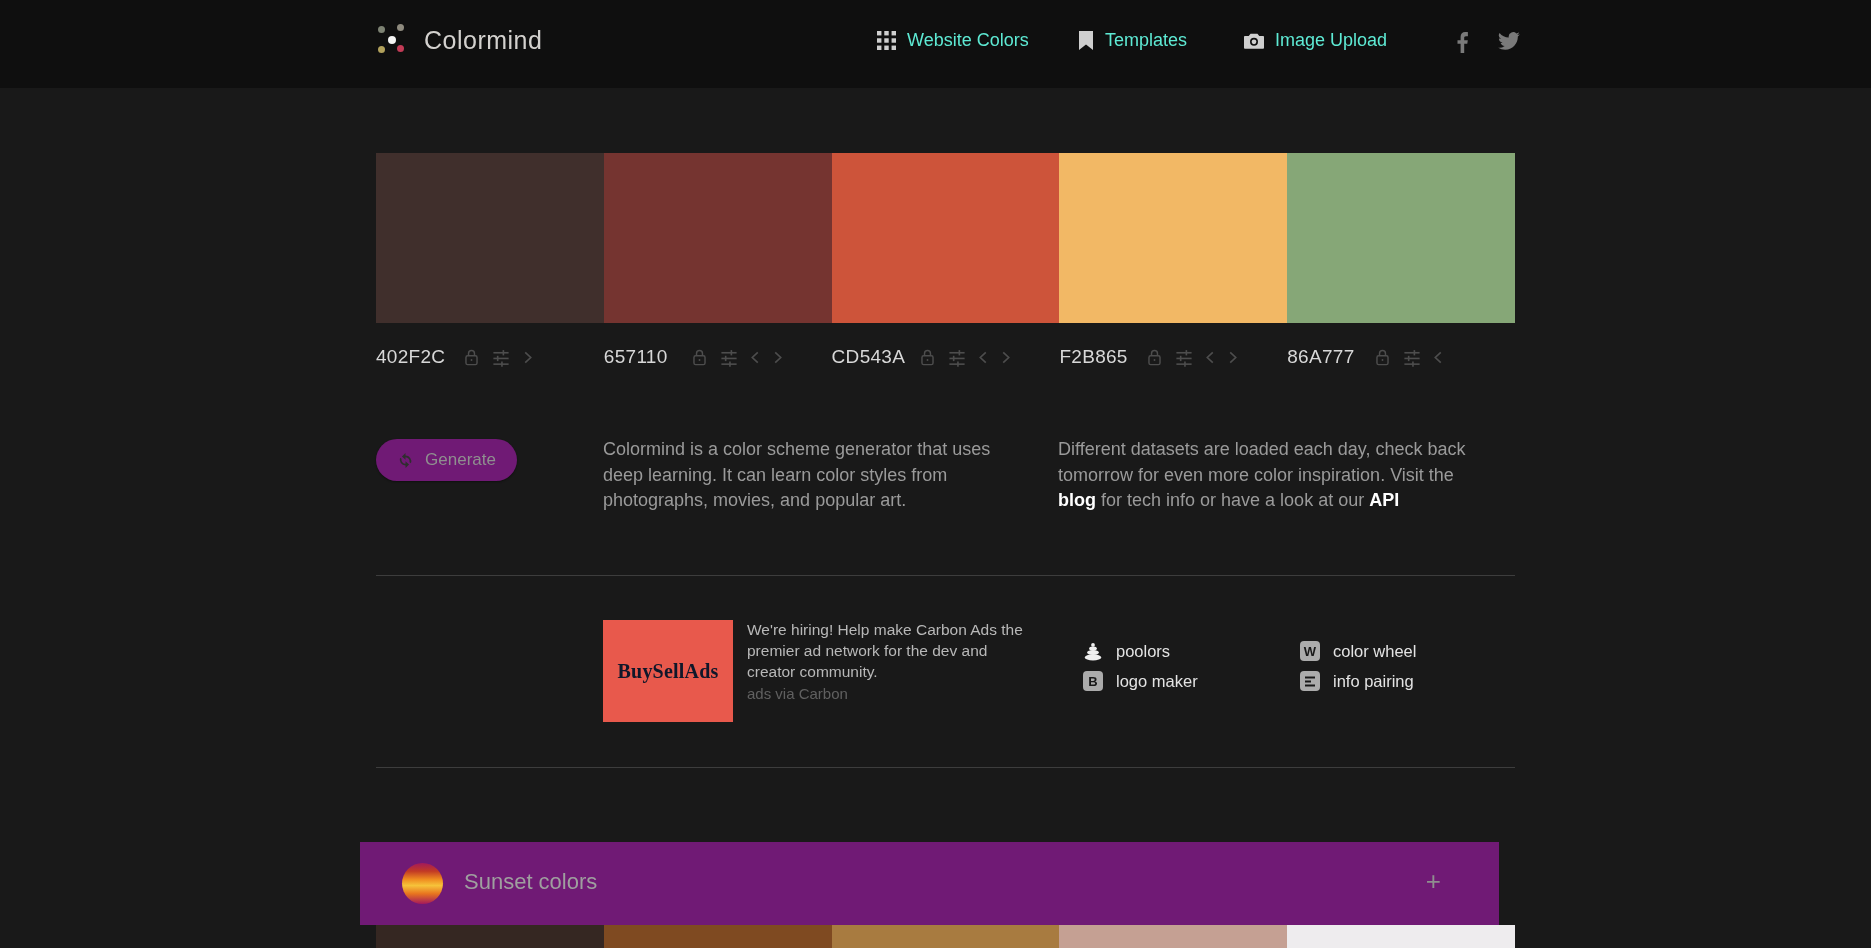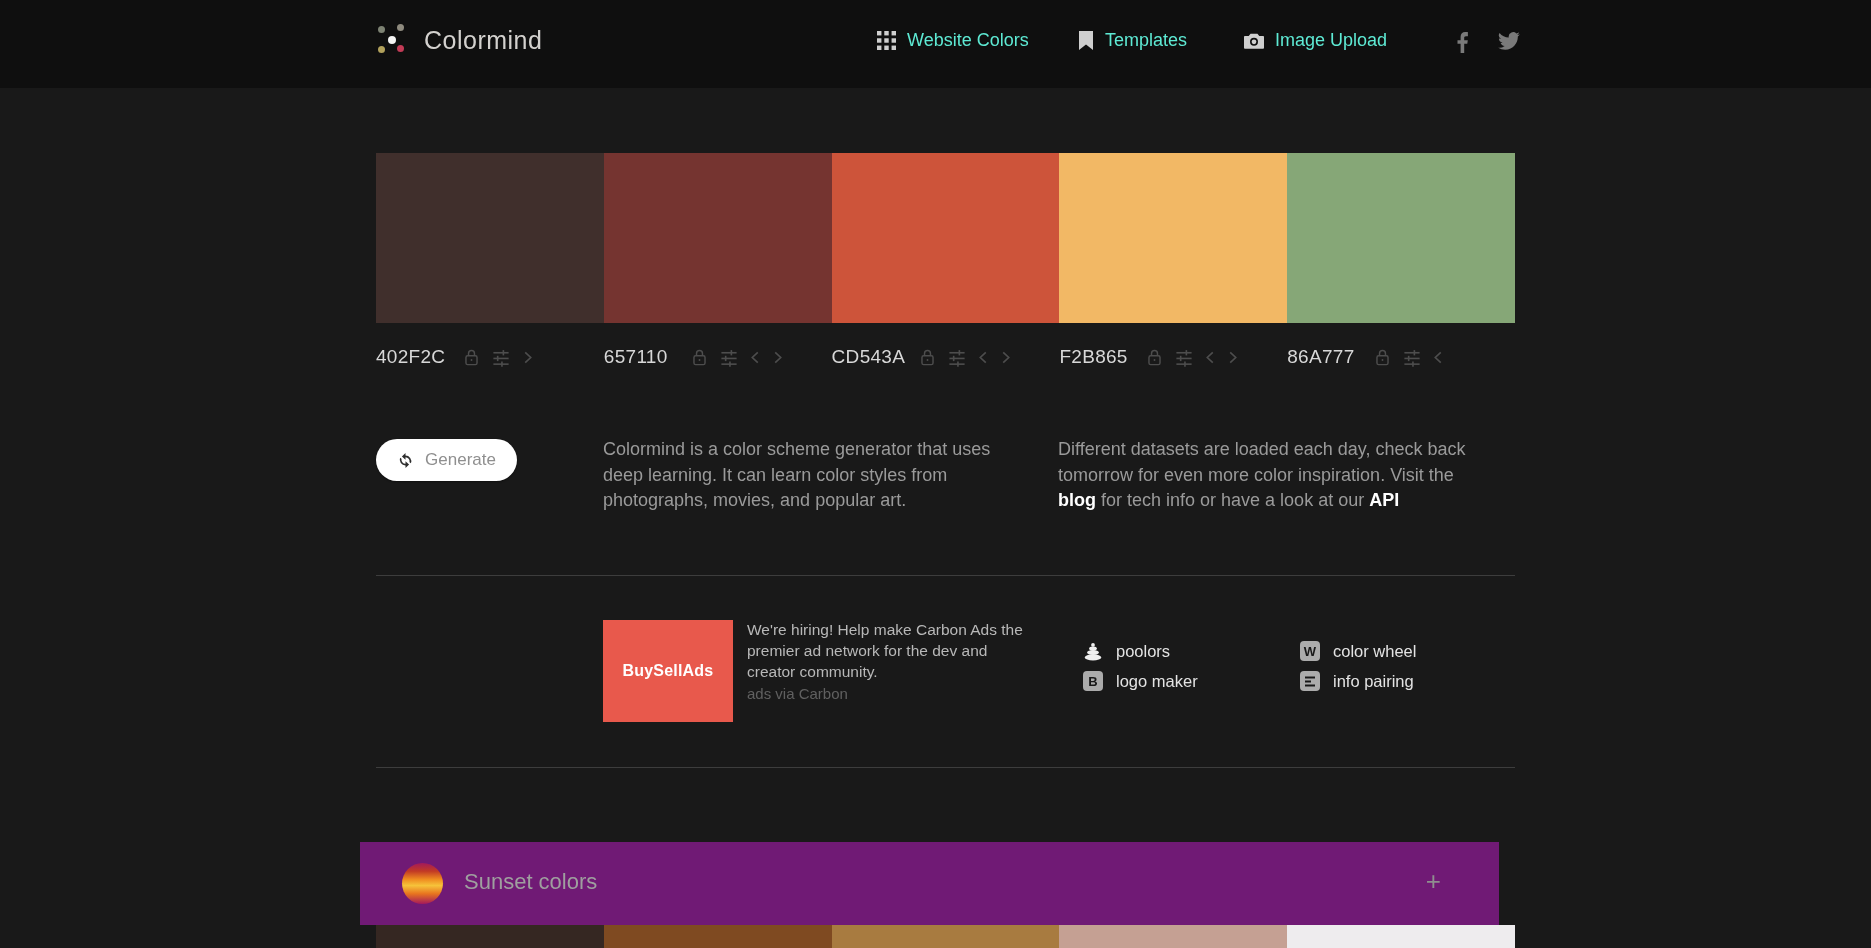--- a/index.html
+++ b/index.html
@@ -44,39 +44,39 @@
   .hex-label {
     width:78px; font-size:19px; color:#d8d8d8; letter-spacing:0.3px;
     flex:0 0 78px;
   }
   .ctl { display:flex; align-items:center; gap:11px; margin-left:9px; }
   .ctl svg { display:block; }
 
   
   .generate-btn {
     position:absolute; left:376px; top:439px; width:141px; height:42px;
-    background:#ffffff; border:none; border-radius:21px;
+    background:#701a75; border:none; border-radius:21px;
     display:flex; align-items:center; justify-content:center; gap:11px;
     cursor:pointer; box-shadow:0 1px 2px rgba(0,0,0,0.4);
   }
   .generate-btn span { font-size:17px; color:#8f8f8f; }
 
   .intro-col { position:absolute; top:437px; font-size:18px; line-height:25.5px; color:#9a9a9a; }
   .intro-col1 { left:603px; width:432px; }
   .intro-col2 { left:1058px; width:412px; }
   .intro-link { color:#ffffff; font-weight:bold; cursor:pointer; }
 
   .divider { position:absolute; left:376px; width:1139px; height:1px; background:#3d3d3d; }
 
   
   .ad-img {
     position:absolute; left:603px; top:620px; width:130px; height:102px;
     display:flex; align-items:center; justify-content:center; cursor:pointer;
   }
-  .ad-brand { color:#ffffff; font-weight:bold; font-size:16px; letter-spacing:0.2px; }
+  .ad-brand { color:#0f172a; font-weight:bold; font-size:20px; letter-spacing:0.2px;font-family:Liberation Serif, serif; }
   .ad-copy { position:absolute; left:747px; top:619px; width:292px; font-size:15.5px; line-height:21px; color:#b8b8b8; cursor:pointer; }
   .ad-attrib { margin-top:1px; font-size:15px; color:#606060; }
 
   
   .projects { position:absolute; left:1083px; top:622px; width:400px; }
   .projects-heading { font-size:16px; color:#949494; }
   .projects-grid {
     margin-top:19px; display:grid; grid-template-columns:217px auto;
     row-gap:10px;
   }

